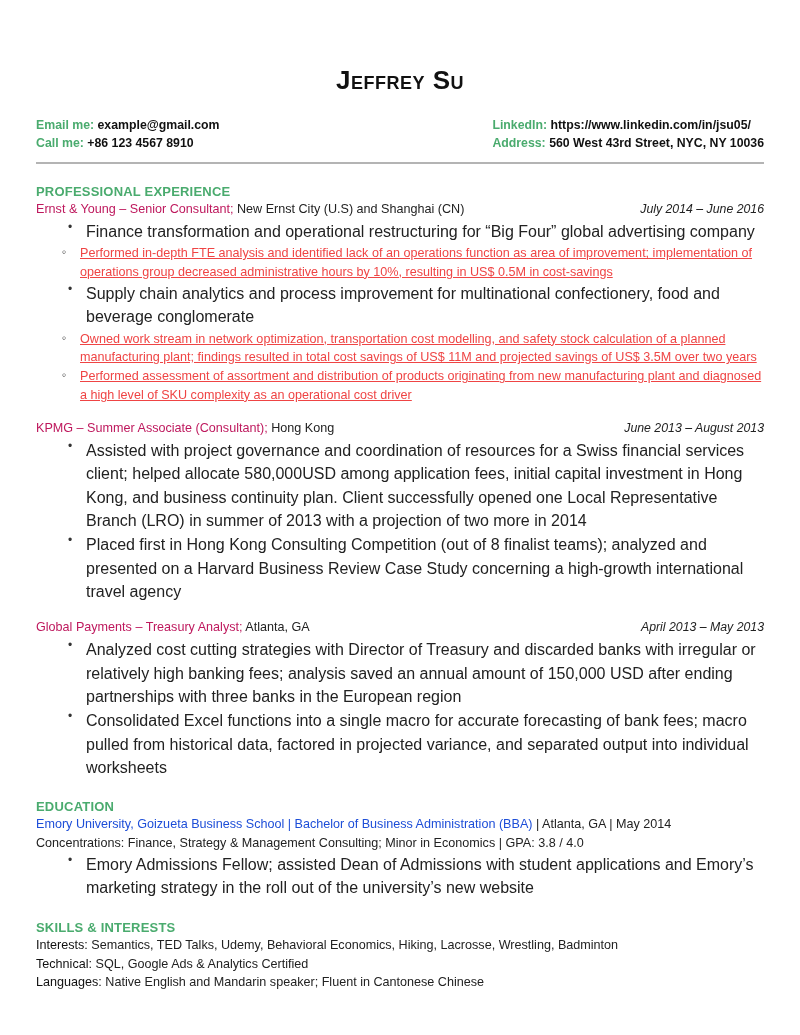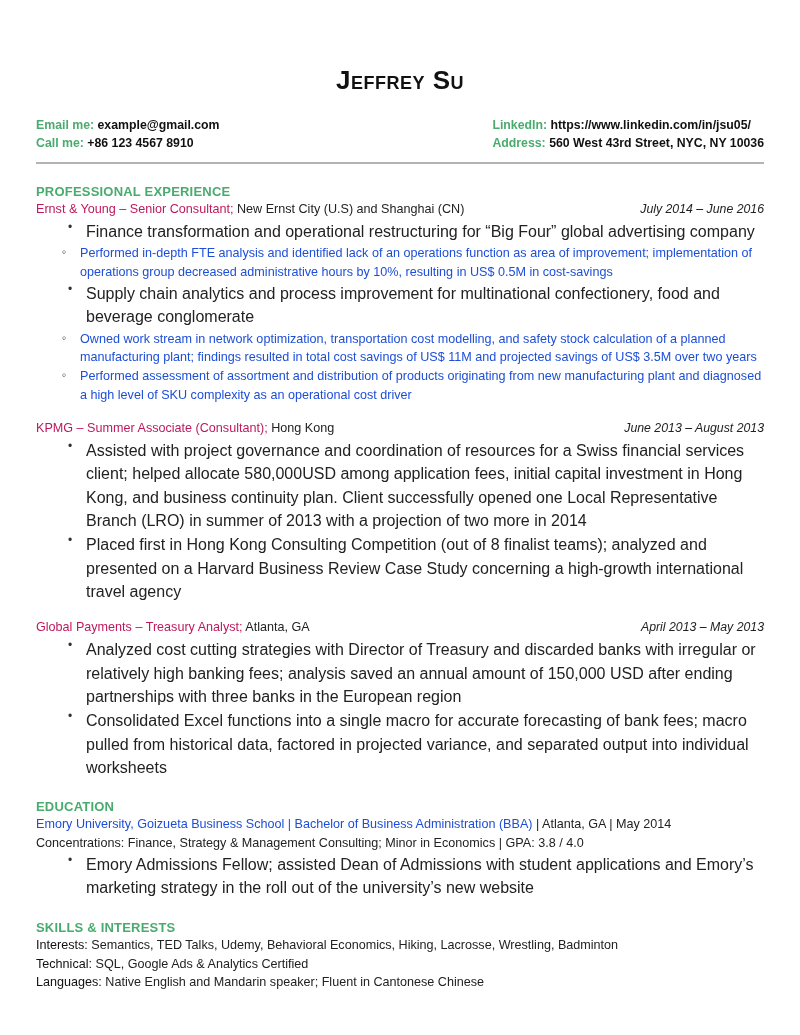--- a/index.html
+++ b/index.html
@@ -118,22 +118,23 @@
   ul.b2 {
     list-style: none;
     margin: 0;
     padding: 0;
   }
   ul.b2 > li {
     position: relative;
     padding-left: 44px;
     font-size: 12.6px;
     line-height: 1.46;
-    color: #1d4ed8;
+    color: #ef4444;
     margin-top: 1px;
+    text-decoration: underline;
   }
   ul.b2 > li::before {
     content: "\25E6";
     position: absolute;
     left: 26px;
     top: -1px;
     font-size: 12.5px;
     color: #444444;
   }
 

